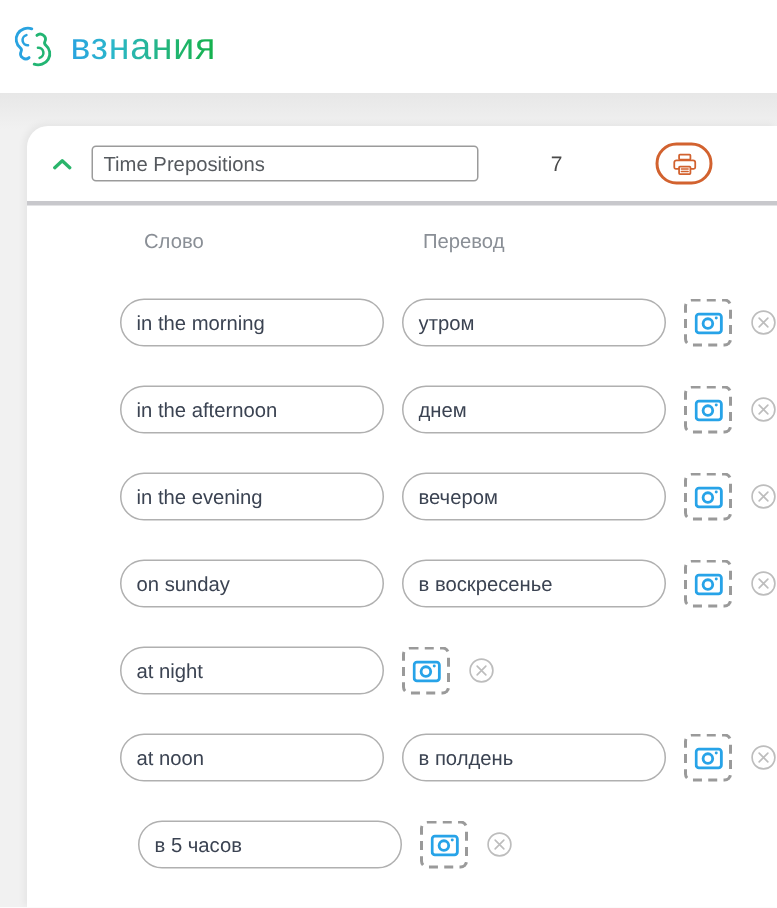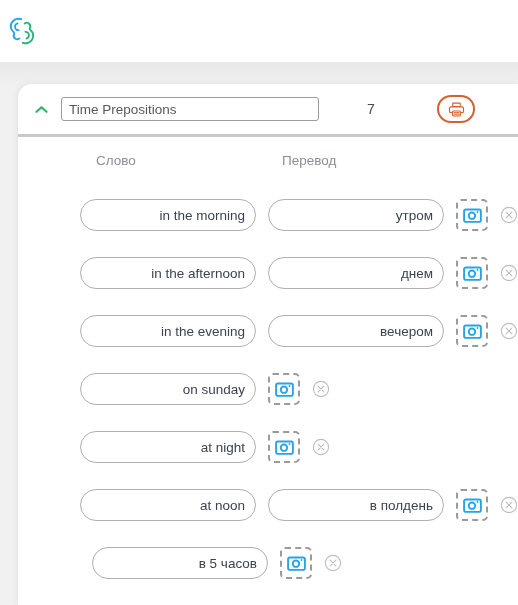--- a/index.html
+++ b/index.html
@@ -163,21 +163,21 @@
     box-sizing: border-box;
   }
   .pill {
     height: 32px;
     border: 1px solid #b0b0b0;
     border-radius: 16px;
     background: #ffffff;
     font-family: "Liberation Sans", sans-serif;
     font-size: 13.5px;
     color: #3b4352;
-    text-align: right;
+    text-align: left;
     box-sizing: border-box;
     outline: none;
     padding: 0 10px;
   }
   .pill.word { width: 176px; }
   .pill.translation { width: 176px; margin-left: 12px; }
 
   .img-drop {
     margin-left: 12px;
     width: 32px;
@@ -210,20 +210,21 @@
 <div class="brandbar">
   <div class="brand-logo">
     <span class="brand-mark">
       <svg viewBox="0 0 32 32" width="32" height="32" aria-hidden="true">
         <path d="M15.2 4.2c-3.4-1.3-7.6.2-9.4 3.3-1.9 3.2-1 7.2 1.6 9.3.9.7 1.2 1.4.7 2.4-.8 1.6-.3 3.4 1.1 4.4 1.3 1 3 .9 4.2-.2" fill="none" stroke="#29a3e0" stroke-width="1.9" stroke-linecap="round"></path>
         <path d="M11.6 8.4c-1.7.5-2.8 2.2-2.5 3.9.3 1.7 1.9 3 3.6 2.9" fill="none" stroke="#29a3e0" stroke-width="1.7" stroke-linecap="round"></path>
         <path d="M16.8 27.8c3.4 1.3 7.6-.2 9.4-3.3 1.9-3.2 1-7.2-1.6-9.3-.9-.7-1.2-1.4-.7-2.4.8-1.6.3-3.4-1.1-4.4-1.3-1-3-.9-4.2.2" fill="none" stroke="#22b573" stroke-width="1.9" stroke-linecap="round"></path>
         <path d="M20.4 23.6c1.7-.5 2.8-2.2 2.5-3.9-.3-1.7-1.9-3-3.6-2.9" fill="none" stroke="#22b573" stroke-width="1.7" stroke-linecap="round"></path>
       </svg>
     </span>
+    <span class="brand-name">взнания</span>
   </div>
 </div>
 
 <div class="canvas">
   <div class="card">
 
     <div class="set-header">
 
       <div class="collapse-btn">
         <svg width="13" height="9" viewBox="0 0 13 9" aria-hidden="true">
@@ -317,20 +318,21 @@
             <svg width="18" height="18" viewBox="0 0 18 18" aria-hidden="true">
               <circle cx="9" cy="9" r="7.6" fill="none" stroke="#bdbdbd" stroke-width="1.1"></circle>
               <path d="M6.1 6.1 11.9 11.9M11.9 6.1 6.1 11.9" stroke="#bdbdbd" stroke-width="1.1" stroke-linecap="round"></path>
             </svg>
           </span>
         </div>
       </div>
 
       <div class="row">
         <input class="pill word" type="text" value="on sunday" style="">
+        <input class="pill translation" type="text" value="в воскресенье" style="">
         <div class="img-drop">
           <span>
             <svg width="19" height="17" viewBox="0 0 20 18" aria-hidden="true">
               <rect x="1.1" y="2.6" width="17.8" height="13.2" rx="2" fill="none" stroke="#27a3e8" stroke-width="2"></rect>
               <circle cx="9.4" cy="9.2" r="3.4" fill="none" stroke="#27a3e8" stroke-width="2"></circle>
               <circle cx="15.3" cy="5.3" r="1.05" fill="#27a3e8"></circle>
             </svg>
           </span>
         </div>
         <div class="delete-btn">

